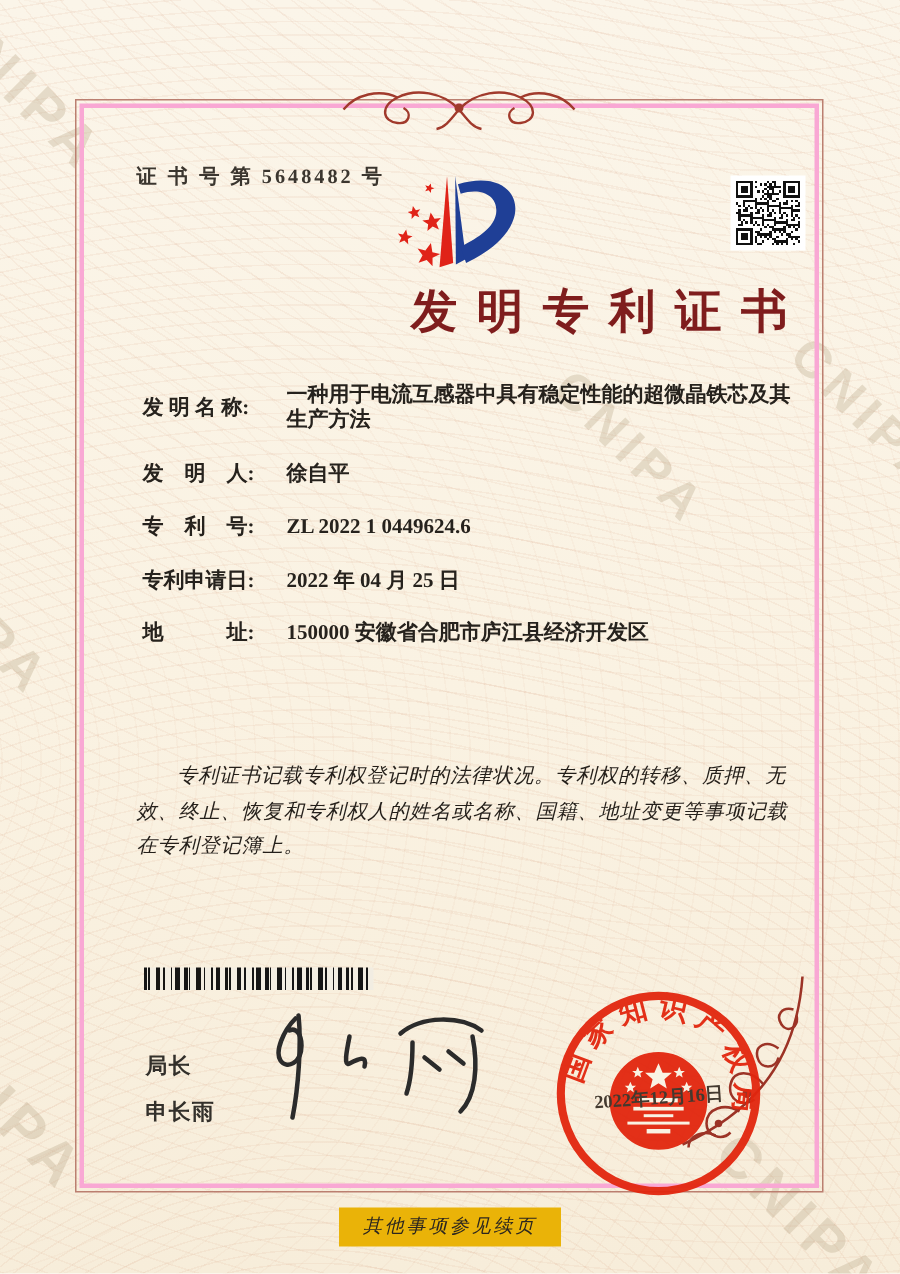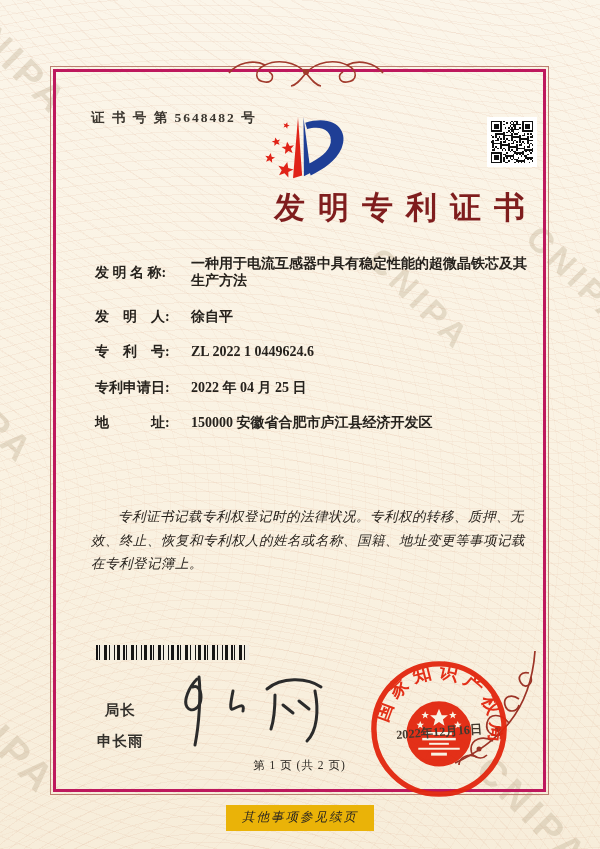--- a/index.html
+++ b/index.html
@@ -23,21 +23,21 @@
     transform:rotate(45deg); transform-origin:left top; pointer-events:none; }
   .wm-1 { left:-22px; top:-6px;  font-size:38px; }
   .wm-2 { left:388px; top:240px; font-size:34px; }
   .wm-3 { left:-52px; top:348px; font-size:36px; }
   .wm-4 { left:546px; top:218px; font-size:34px; }
   .wm-5 { left:-38px; top:668px; font-size:40px; }
   .wm-6 { left:498px; top:748px; font-size:38px; }
 
   .frame-outer { position:absolute; left:50px; top:66px; width:499px; height:729px;
     border:1px solid #bb7f70; z-index:2; }
-  .frame-inner { position:absolute; inset:2px; border:3px solid #be185d; }
+  .frame-inner { position:absolute; inset:2px; border:3px solid #f9a8d4; }
   .content { position:absolute; inset:5px; padding:0; }
 
   .flourish-top { position:absolute; left:169px; top:-17px; z-index:3; }
   .flourish-corner { position:absolute; right:2px; bottom:16px; z-index:3; }
 
   .cert-no { position:absolute; left:30px; top:32px; font-size:13.5px;
     letter-spacing:2px; color:#3b362f; font-weight:bold; }
 
   .logo { position:absolute; left:188px; top:36px; }
 
@@ -70,21 +70,21 @@
         #151515 0 2px, #f2ede2 2px 3px,
         #151515 3px 4px, #f2ede2 4px 8px,
         #151515 8px 11px, #f2ede2 11px 13px,
         #151515 13px 14px, #f2ede2 14px 18px,
         #151515 18px 19px, #f2ede2 19px 21px,
         #151515 21px 24px, #f2ede2 24px 27px);
   }
 
   .sig-block { position:absolute; left:36px; top:624px; z-index:4;
     font-family:"Liberation Sans","DejaVu Sans",sans-serif;
-    font-weight:bold; font-size:14.5px; color:#33302b;text-align:center; }
+    font-weight:bold; font-size:14.5px; color:#33302b; }
   .sig-block .line { margin-bottom:12px; letter-spacing:1px; }
   .signature { position:absolute; left:98px; top:592px; z-index:4; }
 
   .seal { position:absolute; left:304px; top:578px; width:148px; height:148px;
     z-index:5; opacity:0.95; }
 
   .page-num { position:absolute; left:0; bottom:11px; width:100%; text-align:center;
     font-size:11.5px; letter-spacing:1px; color:#2c2823; }
 
   .cont-note { position:absolute; left:50%; top:805px; transform:translateX(-50%);
@@ -468,18 +468,17 @@
             <rect x="-13" y="-2" width="26" height="3"></rect>
             <rect x="-17" y="4" width="34" height="2.5"></rect>
             <rect x="-10" y="9" width="20" height="2"></rect>
             <rect x="-21" y="14" width="42" height="2"></rect>
             <rect x="-8" y="19" width="16" height="3"></rect>
           </g>
         </g>
         <text x="75" y="82" text-anchor="middle" transform="rotate(-4 75 75)" font-size="12.5" font-weight="bold" fill="#3a3026" style="font-family:'Liberation Serif',serif;">2022年12月16日</text>
       </svg>
 
-      <div class="page-num">第 1 页 (共 2 页)</div>
     </div>
   </div>
 </div>
 
 <div class="cont-note">其他事项参见续页</div>
 
 </body></html>

